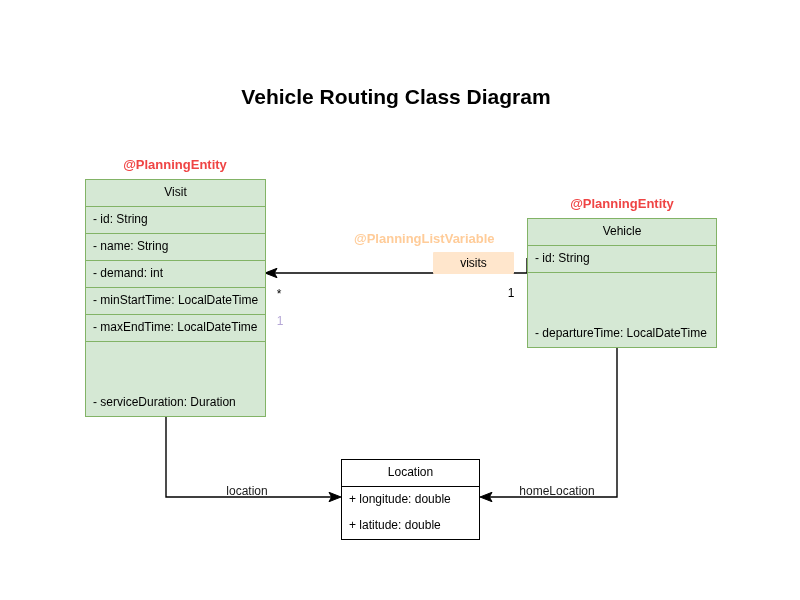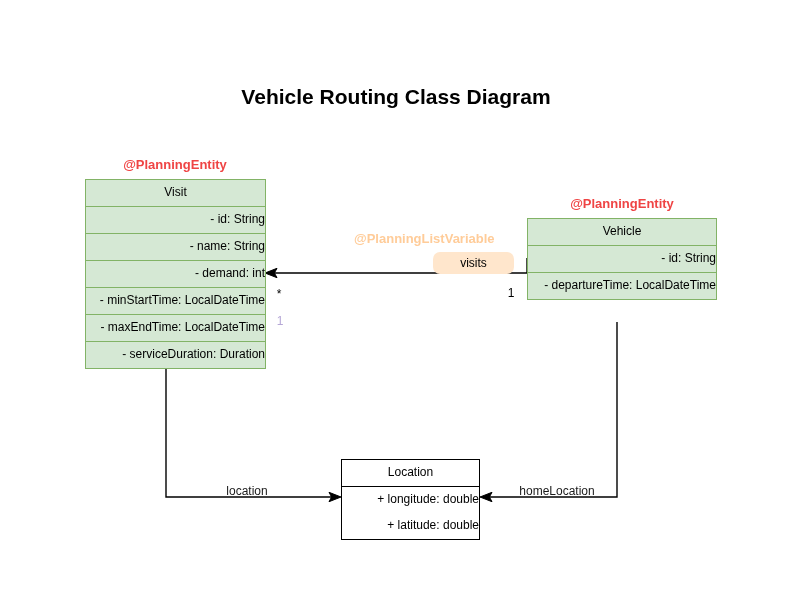--- a/index.html
+++ b/index.html
@@ -47,37 +47,36 @@
     text-align: center;
   }
   .green .uml-title { border-bottom: 1px solid #82b366; }
   .plain .uml-title { border-bottom: 1px solid #000000; }
   .uml-attr {
     height: 26px;
     line-height: 25px;
     padding-left: 7px;
     white-space: nowrap;
     overflow: hidden;
-    text-align: right;
   }
   .green .uml-attr { border-bottom: 1px solid #82b366; }
-  .green .uml-attr:last-child { border-bottom: none; }
+  .green .uml-attr:last-child { border-bottom: none; margin-top: 48px; }
   .annotation {
     position: absolute;
     font-size: 13px;
     font-weight: bold;
     z-index: 2;
     line-height: 16px;
   }
   .annotation.green-text { color: #ef4444; }
   .annotation.orange-text { color: #ffcc99; }
   .edge-label-chip {
     position: absolute;
     background: #ffe6cc;
-    border-radius: 7px;
+    border-radius: 1px;
     text-align: center;
     font-size: 12px;
     color: #000000;
     height: 22px;
     line-height: 22px;
     z-index: 2;
   }
   .edge-label {
     position: absolute;
     font-size: 12px;

